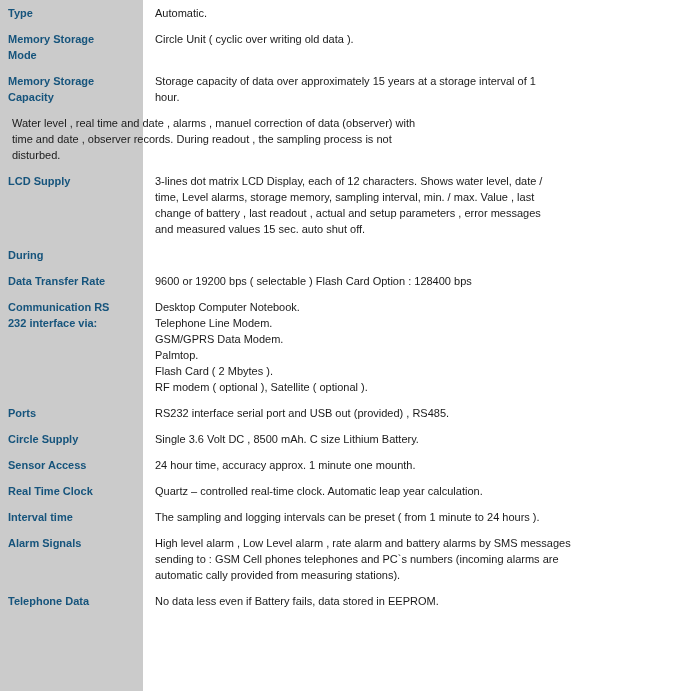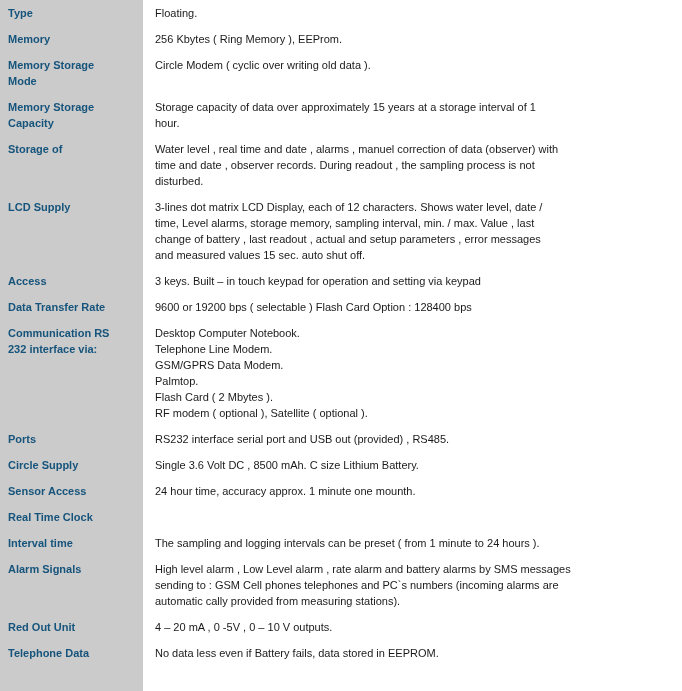--- a/index.html
+++ b/index.html
@@ -39,59 +39,53 @@
     white-space: pre-line;
   }
 </style>
 </head>
 <body>
 
 <div class="spec-table">
 
   <div class="spec-row">
     <div class="row-label">Type</div>
-    <div class="row-value">Floating.</div>
+    <div class="row-value">Automatic.</div>
   </div>
 
-  <div class="spec-row">
-    <div class="row-label">Memory</div>
-    <div class="row-value">256 Kbytes ( Ring Memory ), EEProm.</div>
-  </div>
 
   <div class="spec-row">
     <div class="row-label">Memory Storage
 Mode</div>
-    <div class="row-value">Circle Modem ( cyclic over writing old data ).</div>
+    <div class="row-value">Circle Unit ( cyclic over writing old data ).</div>
   </div>
 
   <div class="spec-row">
     <div class="row-label">Memory Storage
 Capacity</div>
     <div class="row-value">Storage capacity of data over approximately 15 years at a storage interval of 1
 hour.</div>
   </div>
 
   <div class="spec-row">
-    <div class="row-label">Storage of</div>
     <div class="row-value">Water level , real time and date , alarms , manuel correction of data (observer) with
 time and date , observer records. During readout , the sampling process is not
 disturbed.</div>
   </div>
 
   <div class="spec-row">
     <div class="row-label">LCD Supply</div>
     <div class="row-value">3-lines dot matrix LCD Display, each of 12 characters. Shows water level, date /
 time, Level alarms, storage memory, sampling interval, min. / max. Value , last
 change of battery , last readout , actual and setup parameters , error messages
 and measured values 15 sec. auto shut off.</div>
   </div>
 
   <div class="spec-row">
-    <div class="row-label">Access</div>
-    <div class="row-value">3 keys. Built – in touch keypad for operation and setting via keypad</div>
+    <div class="row-label">During</div>
   </div>
 
   <div class="spec-row">
     <div class="row-label">Data Transfer Rate</div>
     <div class="row-value">9600 or 19200 bps ( selectable ) Flash Card Option : 128400 bps</div>
   </div>
 
   <div class="spec-row">
     <div class="row-label">Communication RS
 232 interface via:</div>
@@ -114,37 +108,34 @@
   </div>
 
 
   <div class="spec-row">
     <div class="row-label">Sensor Access</div>
     <div class="row-value">24 hour time, accuracy approx. 1 minute one mounth.</div>
   </div>
 
   <div class="spec-row">
     <div class="row-label">Real Time Clock</div>
+    <div class="row-value">Quartz – controlled real-time clock. Automatic leap year calculation.</div>
   </div>
 
   <div class="spec-row">
     <div class="row-label">Interval time</div>
     <div class="row-value">The sampling and logging intervals can be preset ( from 1 minute to 24 hours ).</div>
   </div>
 
   <div class="spec-row">
     <div class="row-label">Alarm Signals</div>
     <div class="row-value">High level alarm , Low Level alarm , rate alarm and battery alarms by SMS messages
 sending to : GSM Cell phones telephones and PC`s numbers (incoming alarms are
 automatic cally provided from measuring stations).</div>
   </div>
 
-  <div class="spec-row">
-    <div class="row-label">Red Out Unit</div>
-    <div class="row-value">4 – 20 mA , 0 -5V , 0 – 10 V outputs.</div>
-  </div>
 
   <div class="spec-row">
     <div class="row-label">Telephone Data</div>
     <div class="row-value">No data less even if Battery fails, data stored in EEPROM.</div>
   </div>
 
 </div>
 
 </body></html>

